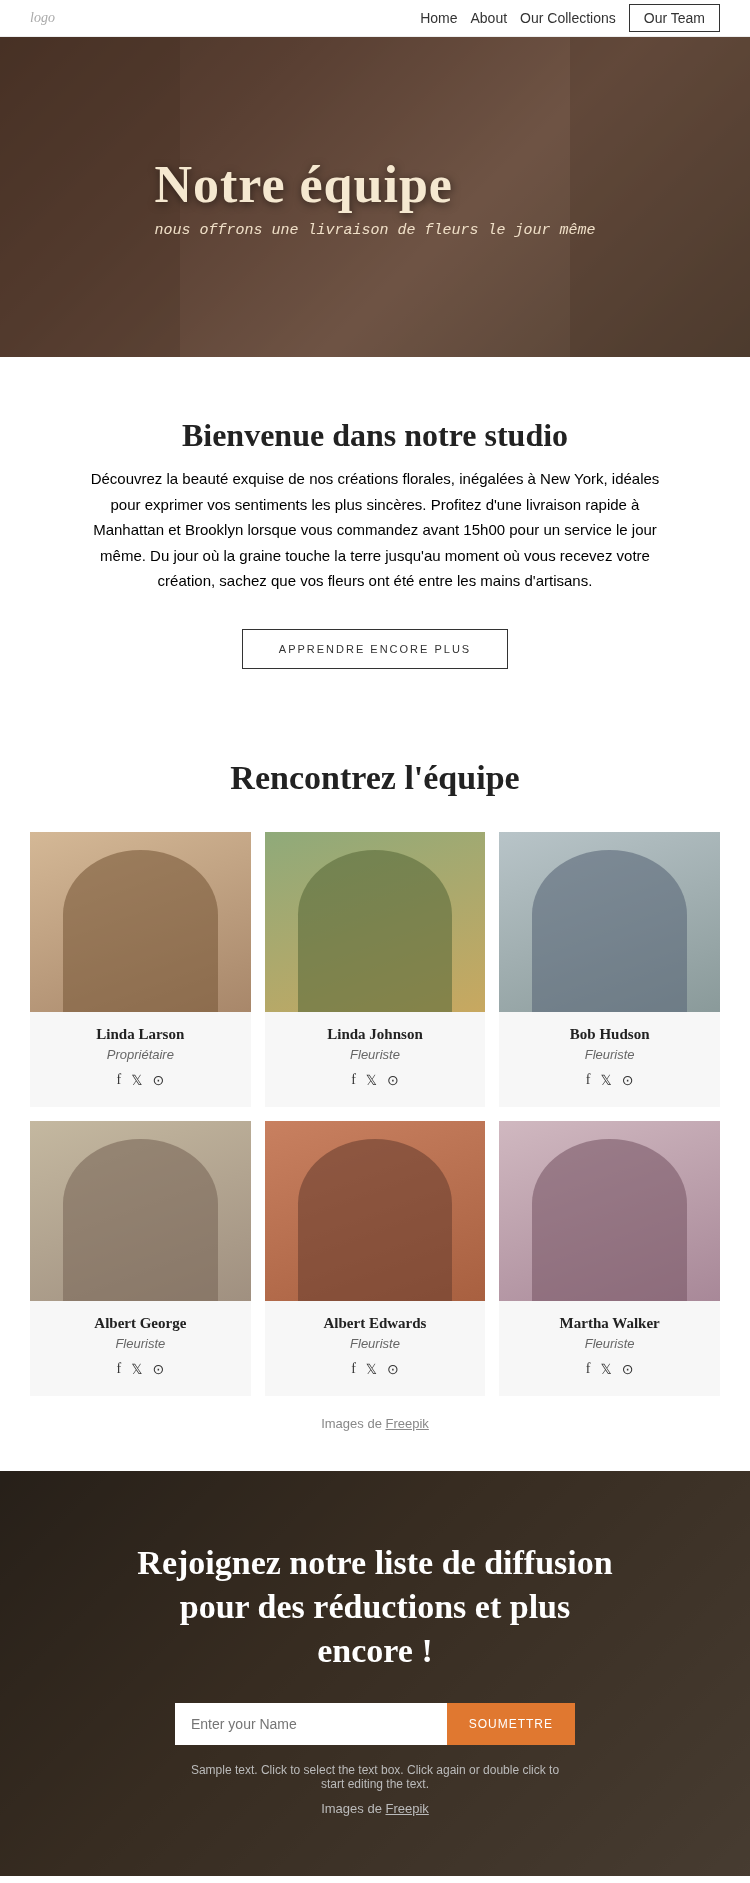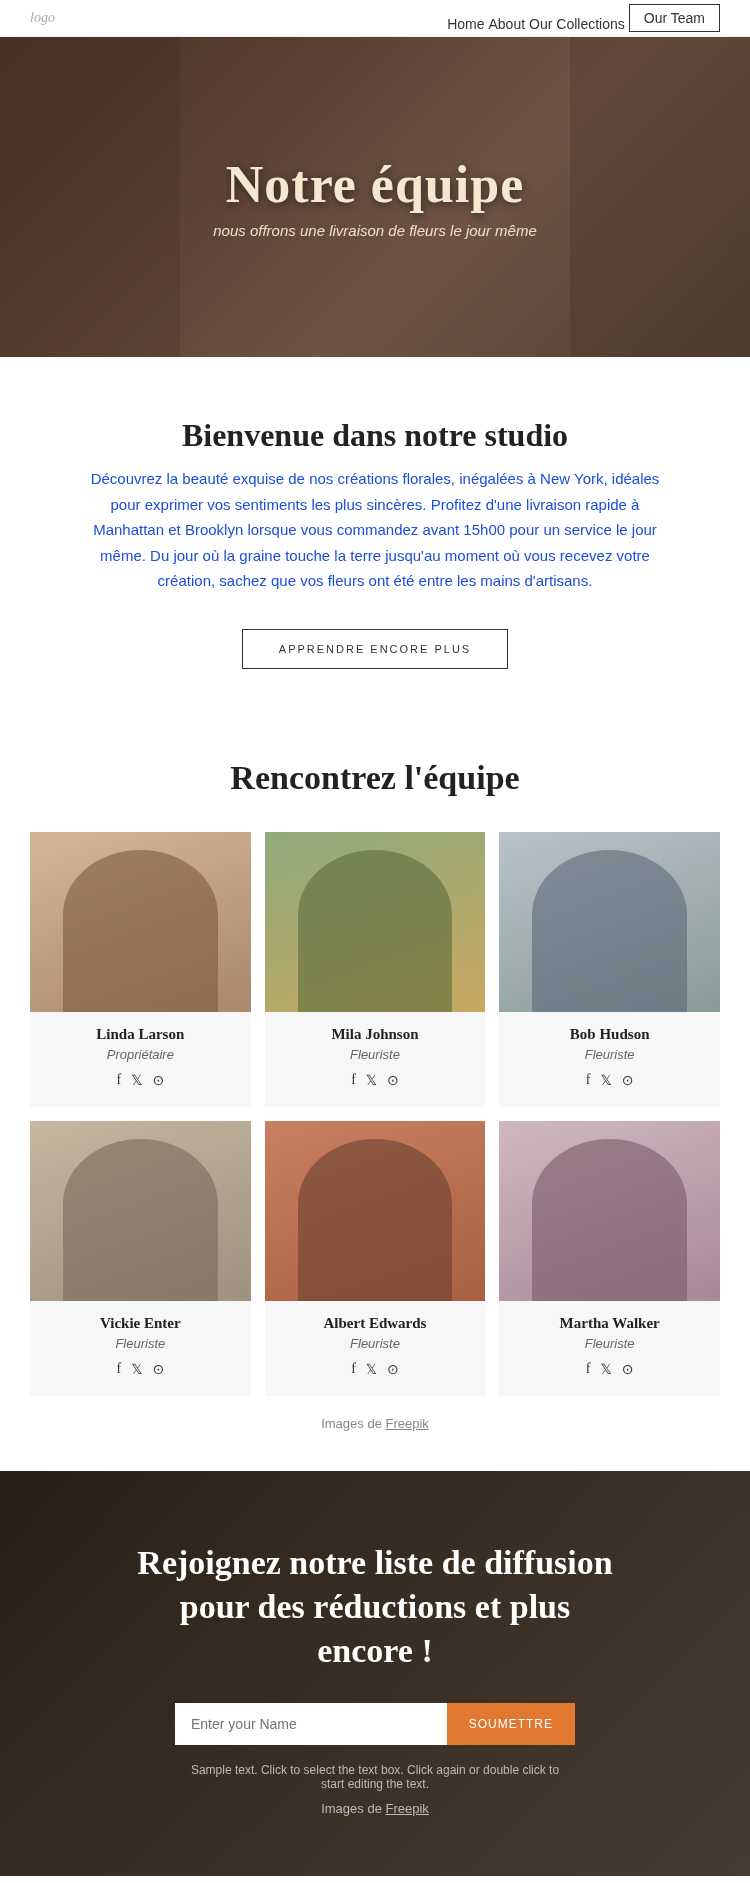--- a/index.html
+++ b/index.html
@@ -4,58 +4,58 @@
   <style>
     * { margin: 0; padding: 0; box-sizing: border-box; }
     body { font-family: Georgia, 'Times New Roman', serif; color: #222; background: #fff; width: 750px; }
 
     
     nav {
       display: flex; align-items: center; justify-content: space-between;
       padding: 4px 30px; background: #fff; border-bottom: 1px solid #eee;
     }
     .nav-logo { color: #aaa; font-size: 14px; font-style: italic; }
-    .nav-links { display: flex; align-items: flex-end; gap: 4px; }
+    .nav-links { display: flex; align-items: center; gap: 13px; }
     .nav-links a { text-decoration: none; color: #333; font-size: 14px; font-family: Arial, sans-serif; }
     .nav-our-team {
       border: 1.5px solid #333; padding: 5px 14px; font-size: 14px;
       font-family: Arial, sans-serif; color: #333; text-decoration: none;
     }
 
     
     .hero {
       position: relative; height: 320px; overflow: hidden;
       background: linear-gradient(135deg, #6b4c3a 0%, #8a6450 30%, #b08870 60%, #7a6550 100%);
       display: flex; align-items: center; justify-content: center;
     }
     .hero-overlay {
       position: absolute; inset: 0;
       background: rgba(30,20,15,0.45);
     }
-    .hero-content { position: relative; text-align: center; color: #fff; z-index: 2; }
+    .hero-content { position: relative; text-align: left; color: #fff; z-index: 2; }
     .hero-title {
       font-size: 52px; font-weight: bold; font-family: Georgia, serif;
       text-shadow: 1px 2px 8px rgba(0,0,0,0.5);
       color: #f5e8d0;
       letter-spacing: 1px;
     }
-    .hero-subtitle { font-size: 15px; color: #f0e0c8; margin-top: 8px; font-style: italic; font-family: Liberation Sans, sans-serif; }
+    .hero-subtitle { font-size: 15px; color: #f0e0c8; margin-top: 8px; font-style: italic; font-family: Liberation Mono, monospace; }
 
     
     .hero-floral-left, .hero-floral-right {
       position: absolute; top: 0; bottom: 0; width: 180px;
       background: rgba(100,70,50,0.3);
     }
     .hero-floral-left { left: 0; }
     .hero-floral-right { right: 0; }
 
     
     .welcome-section { padding: 60px 80px 40px; text-align: center; }
     .welcome-title { font-size: 32px; font-weight: bold; margin-bottom: 12px; font-family: Georgia, serif; }
-    .welcome-text { font-size: 15px; line-height: 1.7; color: #1d4ed8; font-family: Arial, sans-serif; max-width: 580px; margin: 0 auto; }
+    .welcome-text { font-size: 15px; line-height: 1.7; color: #000000; font-family: Arial, sans-serif; max-width: 580px; margin: 0 auto; }
     .learn-more-btn {
       display: inline-block; margin-top: 35px; padding: 13px 36px;
       border: 1.5px solid #333; font-size: 11px; letter-spacing: 2px;
       text-transform: uppercase; color: #333; font-family: Arial, sans-serif;
       cursor: pointer; background: #fff;
     }
 
     
     .team-section { padding: 50px 30px 30px; }
     .team-title { text-align: center; font-size: 34px; font-weight: bold; margin-bottom: 35px; font-family: Georgia, serif; }
@@ -168,21 +168,21 @@
       </div>
     </div>
 
     <div class="team-card card-mila">
       <div class="team-card-img">
         <div class="person-silhouette">
             <div class="person-figure"></div>
           </div>
       </div>
       <div class="team-card-info">
-        <div class="team-card-name">Mila Johnson</div>
+        <div class="team-card-name">Linda Johnson</div>
         <div class="team-card-role">Fleuriste</div>
         <div class="team-card-social">
           <span class="social-icon">f</span>
           <span class="social-icon">𝕏</span>
           <span class="social-icon">⊙</span>
         </div>
       </div>
     </div>
 
     <div class="team-card card-bob">
@@ -202,21 +202,21 @@
       </div>
     </div>
 
     <div class="team-card card-vickie">
       <div class="team-card-img">
         <div class="person-silhouette">
             <div class="person-figure"></div>
           </div>
       </div>
       <div class="team-card-info">
-        <div class="team-card-name">Vickie Enter</div>
+        <div class="team-card-name">Albert George</div>
         <div class="team-card-role">Fleuriste</div>
         <div class="team-card-social">
           <span class="social-icon">f</span>
           <span class="social-icon">𝕏</span>
           <span class="social-icon">⊙</span>
         </div>
       </div>
     </div>
 
     <div class="team-card card-albert">

